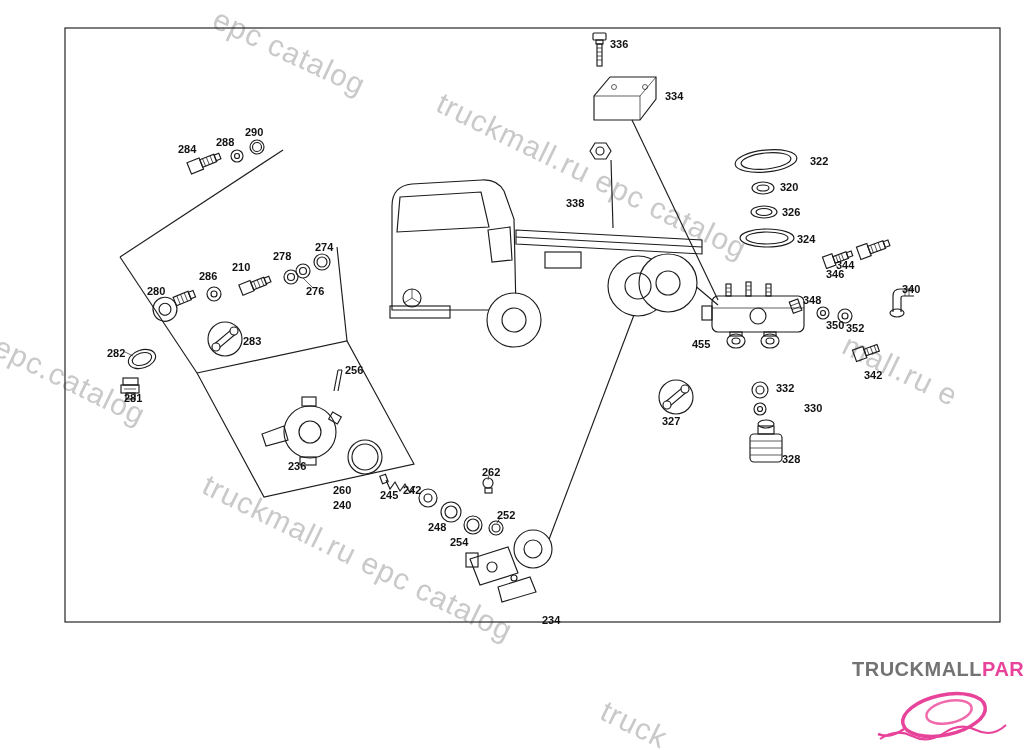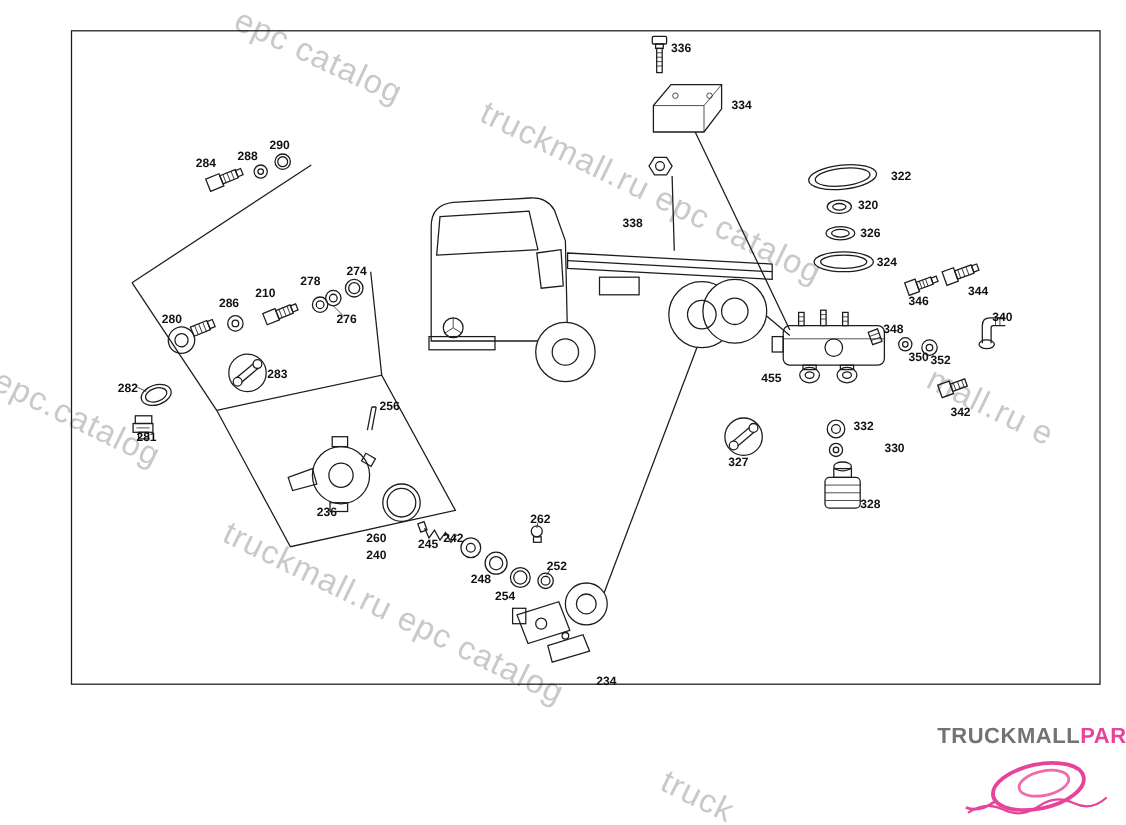--- a/index.html
+++ b/index.html
@@ -299,21 +299,21 @@
 
   <div id="labels-layer">
       <span class="part-label" style="left: 610px; top: 38px;">336</span>
       <span class="part-label" style="left: 665px; top: 90px;">334</span>
       <span class="part-label" style="left: 566px; top: 164px; margin-top: 33px;">338</span>
       <span class="part-label" style="left: 798px; top: 155px; padding-left: 12px;">322</span>
       <span class="part-label" style="left: 780px; top: 181px;">320</span>
       <span class="part-label" style="left: 782px; top: 206px;">326</span>
       <span class="part-label" style="left: 797px; top: 233px;">324</span>
       <span class="part-label" style="left: 826px; top: 268px;">346</span>
-      <span class="part-label" style="left: 880px; top: 259px;">344</span>
+      <span class="part-label" style="left: 836px; top: 259px;">344</span>
       <span class="part-label" style="left: 902px; top: 283px;">340</span>
       <span class="part-label" style="left: 803px; top: 294px;">348</span>
       <span class="part-label" style="left: 826px; top: 319px;">350</span>
       <span class="part-label" style="left: 846px; top: 322px;">352</span>
       <span class="part-label" style="left: 692px; top: 338px;">455</span>
       <span class="part-label" style="left: 864px; top: 369px;">342</span>
       <span class="part-label" style="left: 776px; top: 382px;">332</span>
       <span class="part-label" style="left: 776px; top: 402px; margin-left: 28px;">330</span>
       <span class="part-label" style="left: 662px; top: 415px;">327</span>
       <span class="part-label" style="left: 782px; top: 453px;">328</span>

